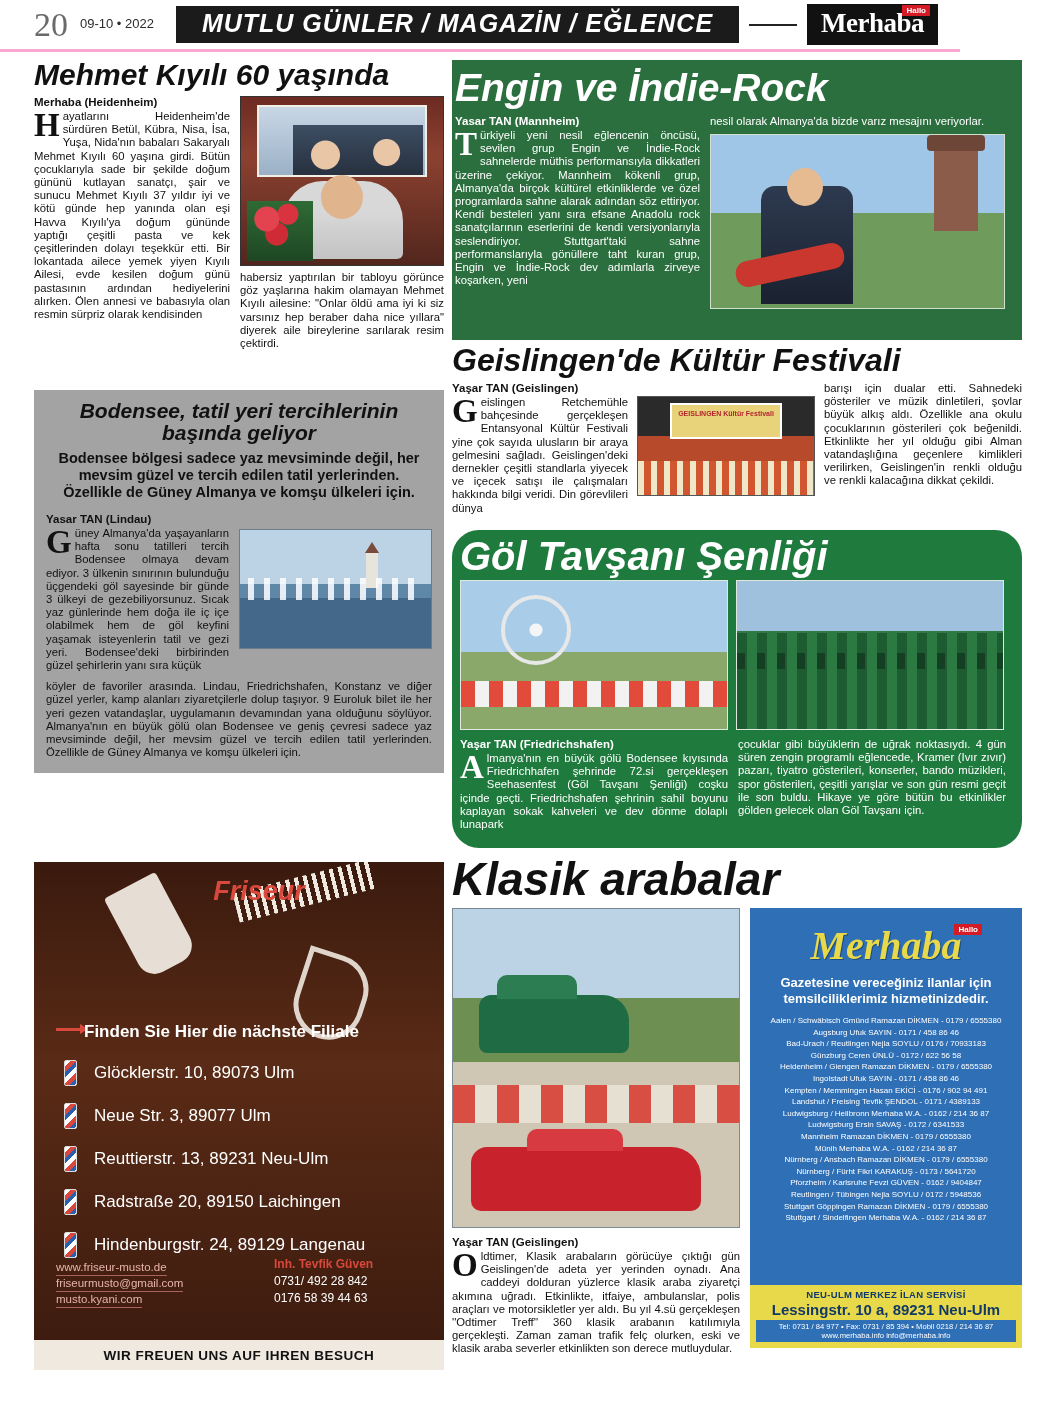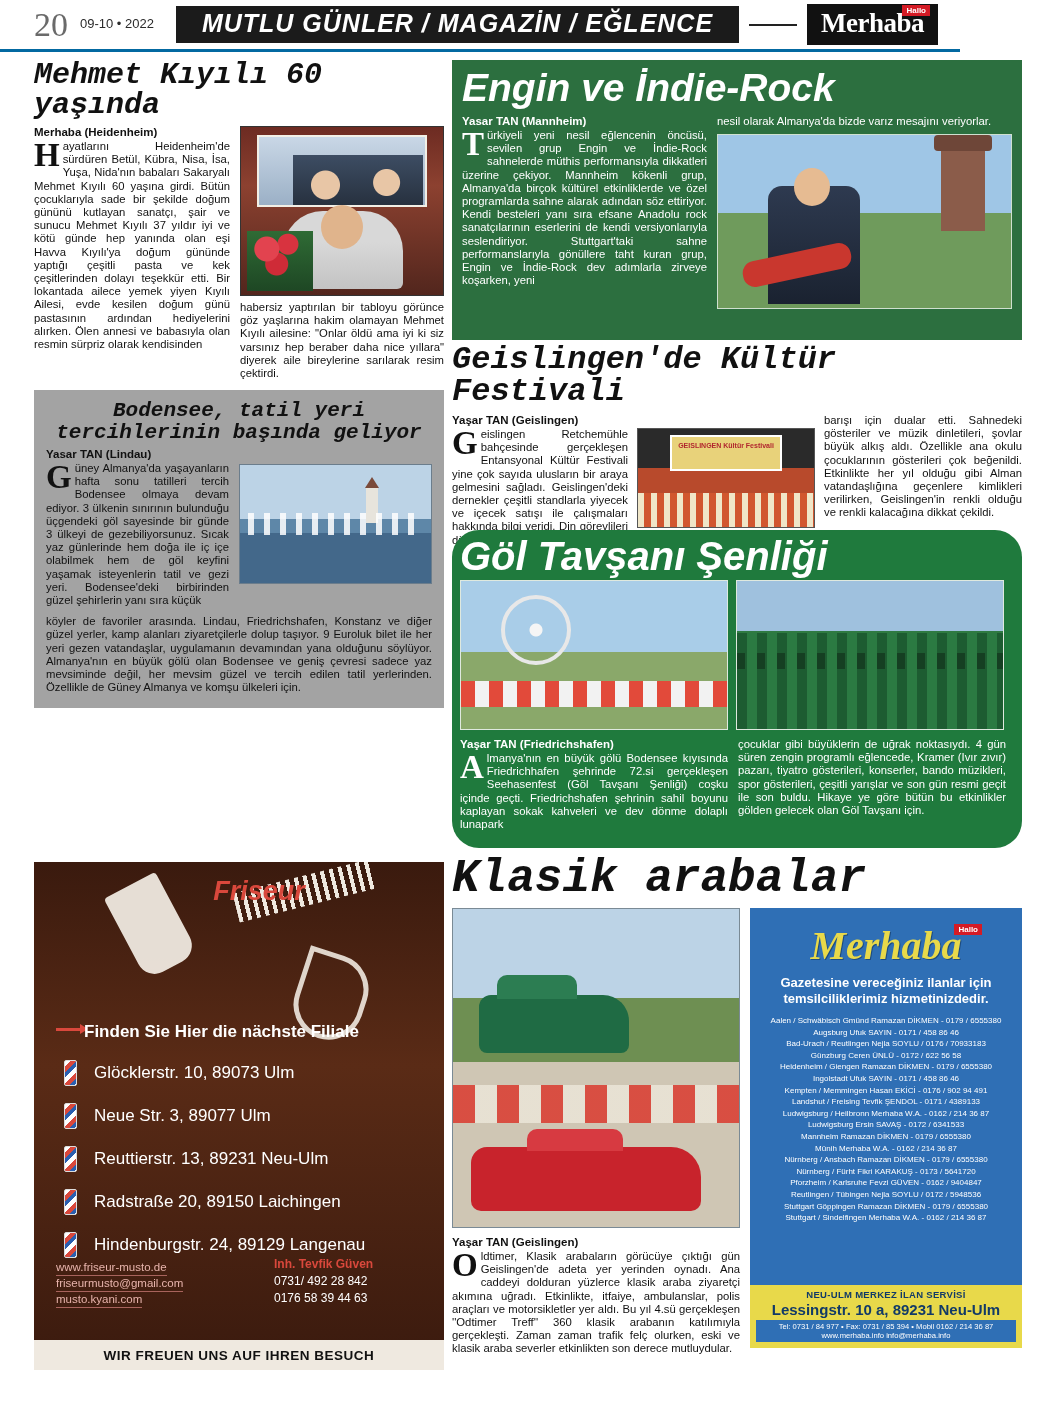--- a/index.html
+++ b/index.html
@@ -9,21 +9,21 @@
     background: #ffffff;
     font-family: "Liberation Serif", serif;
     color: #111;
     position: relative;
     overflow: hidden;
   }
 
   
   .masthead {
     position: absolute; left: 0; top: 0; width: 960px; height: 52px;
-    border-bottom: 3px solid #0369a1;
+    border-bottom: 3px solid #f9a8d4;
     display: flex; align-items: center;
   }
   .page-num {
     font-family: "Liberation Serif", serif;
     font-size: 34px; color: #6a6a6a; margin-left: 34px; letter-spacing: 0px;
   }
   .page-date {
     font-family: "Liberation Sans", sans-serif;
     font-size: 13px; color: #2b2b2b; margin-left: 12px; padding-bottom: 2px;
   }
@@ -67,21 +67,21 @@
   .byline {
     font-family: "Liberation Sans", sans-serif;
     font-weight: bold; font-size: 11.5px; margin-bottom: 2px; color: #111;
   }
   .dropcap::first-letter {
     float: left; font-family: "Liberation Serif", serif;
     font-size: 33px; line-height: 26px; font-weight: bold;
     padding: 2px 3px 0 0;
   }
   .headline-black {
-    font-family: Liberation Mono, monospace;
+    font-family: Liberation Sans, sans-serif;
     font-weight: bold; font-style: italic;
     color: #111; line-height: 1;
   }
   .photo { background: #8fa6bb; overflow: hidden; position: relative; }
 
   
   #art-mehmet { position: absolute; left: 34px; top: 60px; width: 410px; }
   #art-mehmet h2 { margin: 0 0 6px 0; font-size: 30px; }
   #mehmet-body { display: flex; gap: 10px; }
   #mehmet-c1 { width: 196px; }
@@ -221,21 +221,21 @@
   #ad-musto .footer-bar {
     position: absolute; left: 0; bottom: 0; width: 410px; height: 30px;
     background: #efe9e0; color: #111;
     font-family: "Liberation Sans", sans-serif; font-weight: bold; font-size: 13.5px;
     display: flex; align-items: center; justify-content: center; letter-spacing: .5px;
   }
 
   
   #art-engin {
     position: absolute; left: 452px; top: 60px; width: 570px; height: 280px;
-    background: #2c6f3f; padding: 8px 10px 8px 10px;
+    background: #2c6f3f; padding: 8px 10px 8px 3px;
   }
   #art-engin h2 {
     margin: 0 0 8px 0; font-size: 39px; color: #fff;
     font-family: "Liberation Sans", sans-serif; font-weight: bold; font-style: italic;
     line-height: 1;
   }
   #engin-grid { display: flex; gap: 10px; }
   #engin-c1 { width: 245px; color: #fff; }
   #engin-c2 { width: 295px; color: #fff; }
   #engin-photo {
@@ -437,20 +437,21 @@
           </div>
         <div class="flowers"></div>
       </div>
       <div class="col-text">habersiz yaptırılan bir tabloyu görünce göz yaşlarına hakim olamayan Mehmet Kıyılı ailesine: "Onlar öldü ama iyi ki siz varsınız hep beraber daha nice yıllara" diyerek aile bireylerine sarılarak resim çektirdi.</div>
     </div>
   </div>
 </div>
 
 <div id="art-bodensee">
   <h2 class="headline-black">Bodensee, tatil yeri tercihlerinin başında geliyor</h2>
+  <div id="bodensee-lead">Bodensee bölgesi sadece yaz mevsiminde değil, her mevsim güzel ve tercih edilen tatil yerlerinden. Özellikle de Güney Almanya ve komşu ülkeleri için.</div>
   <div id="bodensee-cols">
     <div id="bodensee-c1">
       <div class="byline">Yasar TAN (Lindau)</div>
       <div class="col-text dropcap">Güney Almanya'da yaşayanların hafta sonu tatilleri tercih Bodensee olmaya devam ediyor. 3 ülkenin sınırının bulunduğu üçgendeki göl sayesinde bir günde 3 ülkeyi de gezebiliyorsunuz. Sıcak yaz günlerinde hem doğa ile iç içe olabilmek hem de göl keyfini yaşamak isteyenlerin tatil ve gezi yeri. Bodensee'deki birbirinden güzel şehirlerin yanı sıra küçük</div>
     </div>
     <div id="bodensee-c2">
       <div id="bodensee-photo" class="photo">
         <div class="church"></div>
         <div class="boats"></div>
       </div>
@@ -591,20 +592,20 @@
           <div>Nürnberg / Ansbach Ramazan DİKMEN - 0179 / 6555380</div>
           <div>Nürnberg / Fürht Fikri KARAKUŞ - 0173 / 5641720</div>
           <div>Pforzheim / Karlsruhe Fevzi GÜVEN - 0162 / 9404847</div>
           <div>Reutlingen / Tübingen Nejla SOYLU / 0172 / 5948536</div>
           <div>Stuttgart Göppingen Ramazan DİKMEN - 0179 / 6555380</div>
           <div>Stuttgart / Sindelfingen Merhaba W.A. - 0162 / 214 36 87</div>
         </div>
         <div class="bottom">
           <div class="b1">NEU-ULM MERKEZ İLAN SERVİSİ</div>
           <div class="b2">Lessingstr. 10 a, 89231 Neu-Ulm</div>
-          <div class="b3">Tel: 0731 / 84 977  •  Fax: 0731 / 85 394  •  Mobil 0162 / 214 36 87
+          <div class="b3">Tel: 0731 / 84 977  •  Fax: 0731 / 85 394  •  Mobil 0218 / 214 36 87
 www.merhaba.info                    info@merhaba.info</div>
         </div>
       </div>
 
     </div>
   </div>
 </div>
 
 </body></html>

